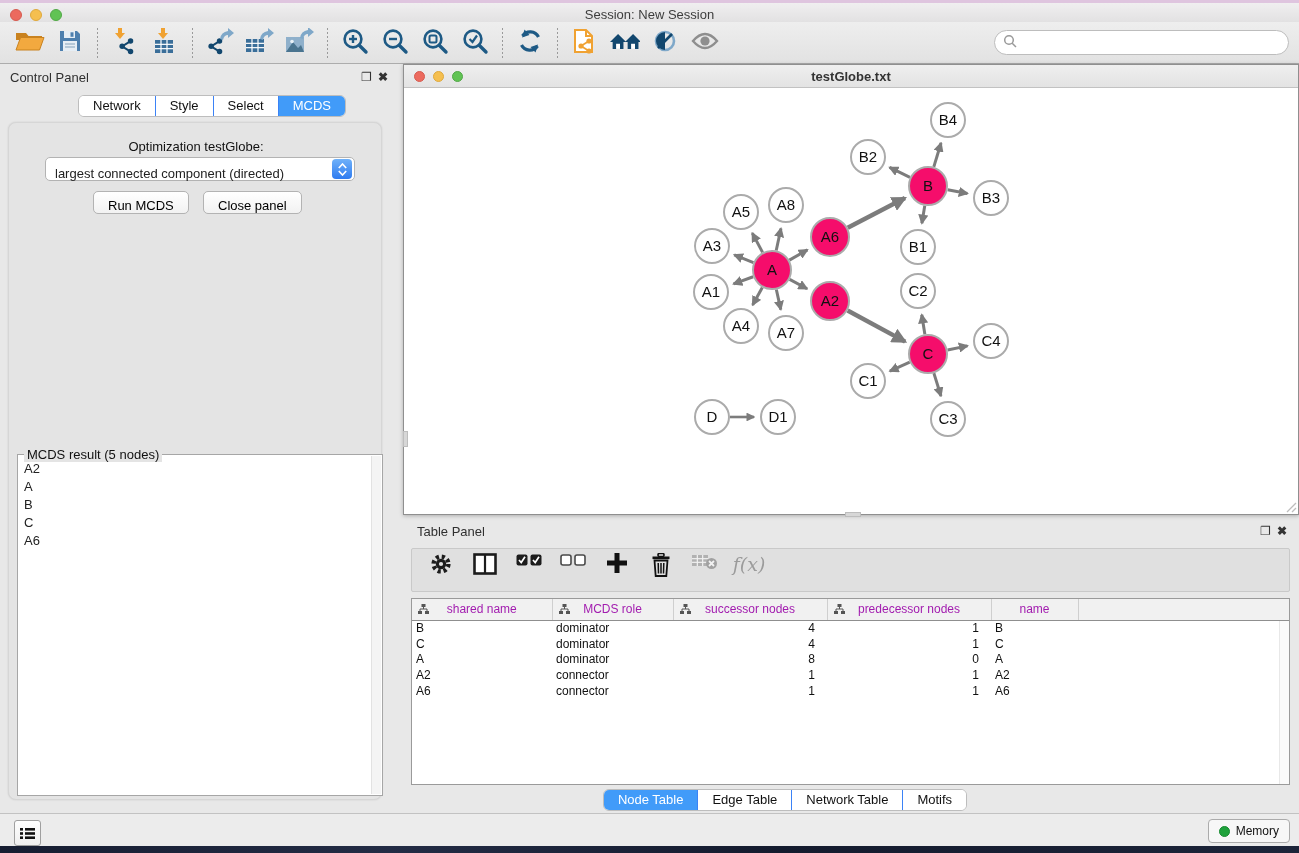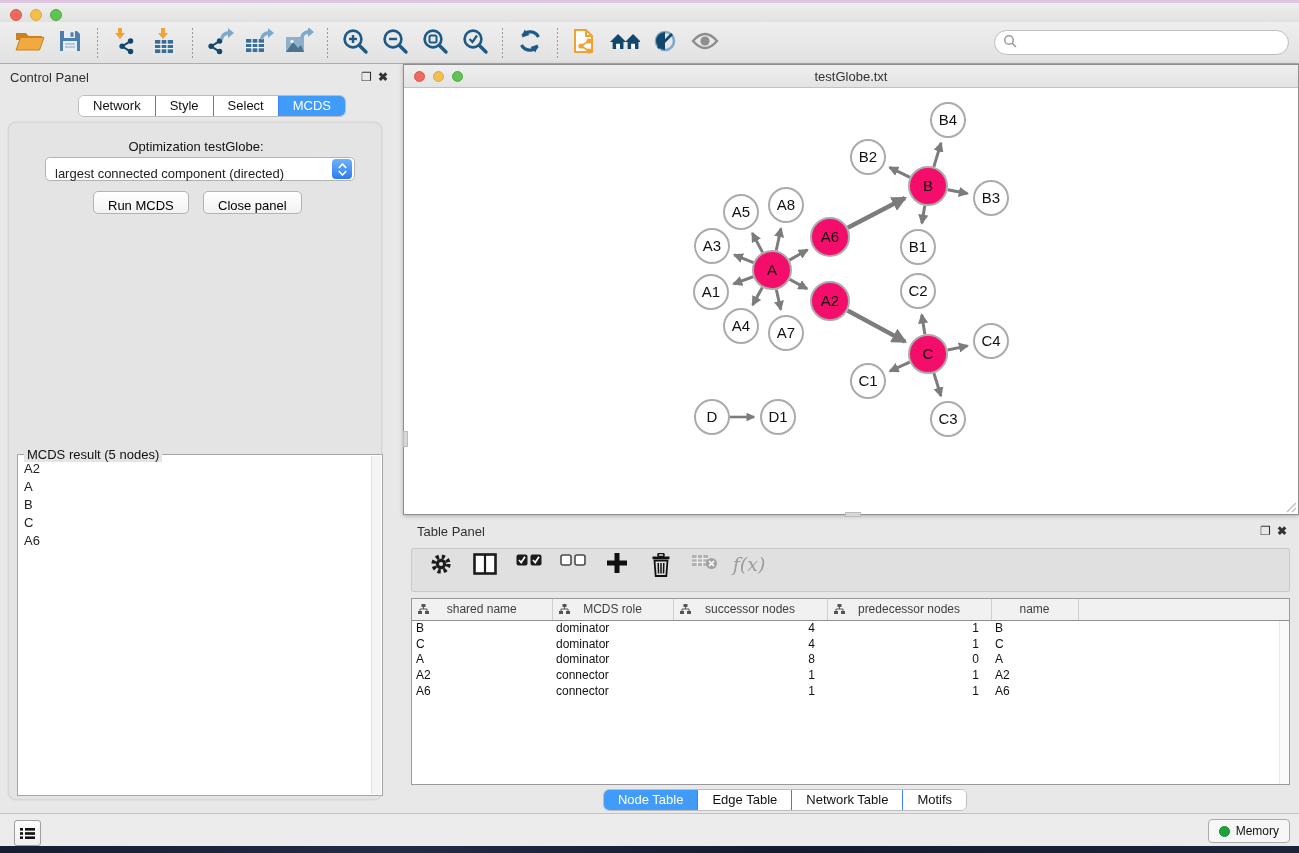--- a/index.html
+++ b/index.html
@@ -53,38 +53,38 @@
   .fs-legend { position:absolute; left:6px; top:-8px; background:#E4E4E4; padding:0 3px; font-size:13px; color:#111; }
   .fs-list { position:absolute; left:2px; top:4px; right:12px; bottom:2px; overflow:hidden; font-size:13px; }
   .fs-item { padding:1.5px 0 1.5px 4px; }
   .fs-scroll { position:absolute; right:1px; top:1px; width:10px; bottom:1px; background:#F4F4F4; border-left:1px solid #E2E2E2; }
 
   
   .netwin { position:absolute; left:403px; top:64px; width:896px; height:451px;
     background:#fff; border:1px solid #8F8F8F; box-shadow:0 1px 4px rgba(0,0,0,.25); }
   .netwin .bar { position:absolute; left:0; top:0; right:0; height:23px;
     background:linear-gradient(#EFEFEF,#E3E3E3); border-bottom:1px solid #C2C2C2; }
-  .netwin .bar .title { position:absolute; left:0; right:0; top:4px; text-align:center; font-size:13px; color:#333; }
+  .netwin .bar .title { position:absolute; left:0; right:0; top:4px; text-align:center; font-size:13px; color:#333;font-weight:bold; }
   .netwin .lights { left:10px; top:6px; }
   .netwin .light { width:11px; height:11px; }
   .net-canvas { position:absolute; left:1px; top:23px; }
   .grip { position:absolute; right:1px; bottom:1px; width:11px; height:11px; }
   .split-h { position:absolute; left:-1px; top:366px; width:5px; height:16px; background:#D7D7D7; border:1px solid #BDBDBD; }
   .split-v { position:absolute; left:441px; bottom:-3px; width:16px; height:5px; background:#D7D7D7; border:1px solid #BDBDBD; }
 
   
   .tp-title { position:absolute; left:417px; top:524px; font-size:13px; color:#303030; }
   .tp-toolbar { position:absolute; left:411px; top:548px; width:879px; height:44px;
     background:#E0E0E0; border:1px solid #C9C9C9; border-radius:2px; display:flex; align-items:center; gap:14px; padding-left:14px; }
   .tp-btn { border:none; background:transparent; width:30px; height:34px; display:flex; justify-content:center; }
   .fx { font-family:"DejaVu Serif", serif; font-style:italic; font-size:19px; color:#9B9B9B; }
   .tbl { position:absolute; left:411px; top:598px; width:879px; height:187px; background:#fff; border:1px solid #9A9A9A; overflow:hidden; }
   .tbl table { border-collapse:collapse; table-layout:fixed; width:877px; font-size:12px; }
   .tbl th { height:21px; background:#F1F1F1; border-bottom:1px solid #8F8F8F; border-right:1px solid #CFCFCF;
-    font-weight:normal; font-size:12px; color:#404040; position:relative; }
+    font-weight:normal; font-size:12px; color:#a21caf; position:relative; }
   .tbl th .hier { position:absolute; left:6px; top:5px; }
   .tbl td { height:15.7px; padding:0 4px; color:#111; white-space:nowrap; overflow:hidden; }
   .tbl td.num { text-align:right; padding-right:12px; }
   .tbl-scroll { position:absolute; right:0; top:22px; bottom:0; width:10px; background:#FAFAFA; border-left:1px solid #E8E8E8; }
   .tp-tabs { position:absolute; left:0; top:789px; width:1166px; display:flex; justify-content:center; }
   .tp-tabs .wrap { margin-left:404px; }
 
   
   .statusbar { position:absolute; left:0; top:813px; width:1299px; height:33px;
     background:#ECECEC; border-top:1px solid #C2C2C2; }
@@ -99,20 +99,21 @@
 </style>
 </head>
 <body>
 
 <div class="titlebar">
   <div class="lights">
     <span class="light r"></span>
     <span class="light y"></span>
     <span class="light g"></span>
   </div>
+  <div class="title">Session: New Session</div>
 </div>
 
 <div class="toolbar">
   <div id="tb-icons" style="display:flex;align-items:center;">
       <button class="tb-btn">
         <span><svg width="30" height="24" viewBox="0 0 30 24">
             <path d="M1 4 h10 l2.5 3 H27 v4 H1 z" fill="#C9821F"></path>
             <path d="M1 21 L5.5 8.5 H29 L24.5 21 z" fill="#F2A93F" stroke="#C9821F" stroke-width="1"></path>
           </svg></span>
       </button>

